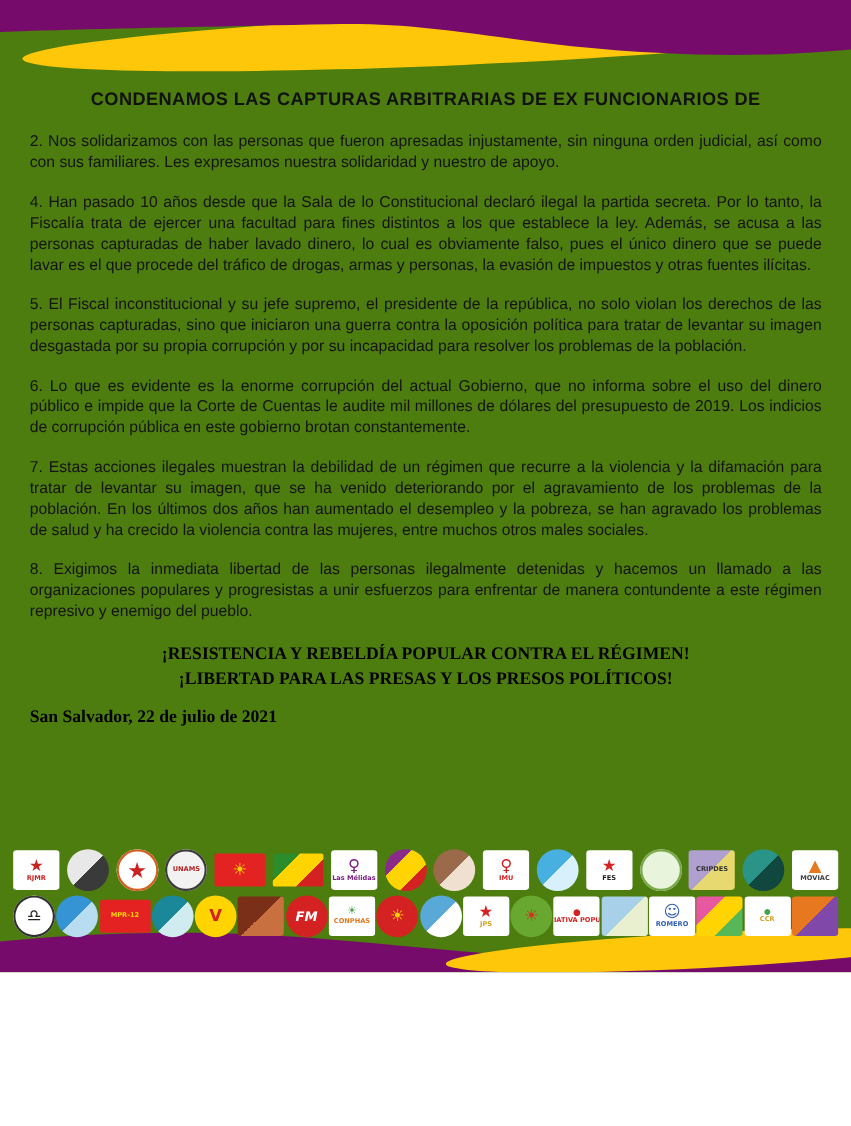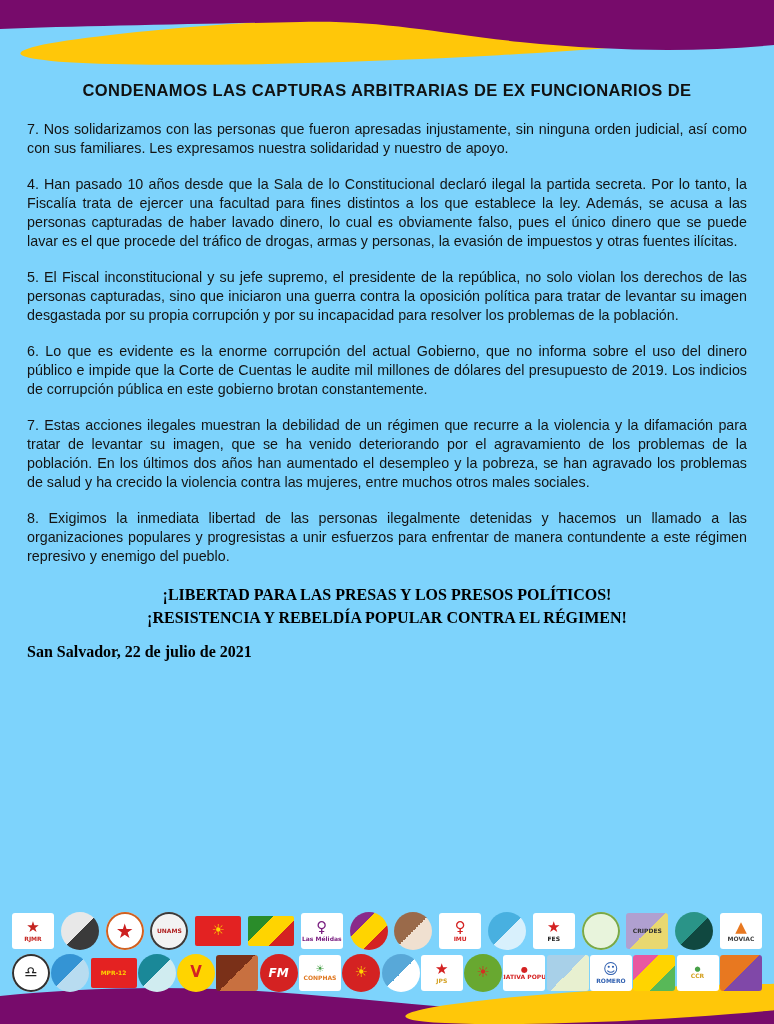--- a/index.html
+++ b/index.html
@@ -1,18 +1,18 @@
 <!DOCTYPE html>
 <html lang="es"><head>
 <meta charset="utf-8">
 <style>
   html,body{margin:0;padding:0;background:#ffffff;}
   .page{
-    position:relative;width:774px;height:1024px;margin:0 auto;
-    background:#7dd3fc;overflow:hidden;
+    position:relative;width:774px;height:884px;margin:0 auto;
+    background:#4d7c0f;overflow:hidden;
     font-family:"Liberation Sans","DejaVu Sans",sans-serif;color:#141414;
   }
   .deco-top{position:absolute;top:0;left:0;z-index:1;}
   .deco-bottom{position:absolute;bottom:0;left:0;z-index:1;}
   .content{position:absolute;top:64px;left:27px;right:27px;z-index:2;}
   .title{
     font-size:16.5px;font-weight:bold;text-align:center;
     line-height:24px;letter-spacing:0.4px;margin:14px 0 18px 0;color:#111;
   }
   p.body-par{
@@ -54,30 +54,30 @@
   </svg>
 
   <svg class="deco-bottom" width="774" height="60" viewBox="0 0 774 60" aria-hidden="true">
     <path d="M0,32 C80,24 180,20 300,30 C420,40 520,52 620,52 C680,52 730,48 774,46 V60 H0 Z" fill="#770B6B"></path>
     <ellipse cx="640" cy="40" rx="235" ry="16" transform="rotate(-3 640 40)" fill="#FFC709"></ellipse>
   </svg>
 
   <div class="content">
     <h1 class="title"><span>CONDENAMOS LAS CAPTURAS ARBITRARIAS DE EX FUNCIONARIOS DE</span><br></h1>
 
-    <p class="body-par">7.  Nos solidarizamos con las personas que fueron apresadas injustamente, sin ninguna orden judicial, así como con sus familiares. Les expresamos nuestra solidaridad y nuestro de apoyo.</p>
+    <p class="body-par">2.  Nos solidarizamos con las personas que fueron apresadas injustamente, sin ninguna orden judicial, así como con sus familiares. Les expresamos nuestra solidaridad y nuestro de apoyo.</p>
     <p class="body-par">4.  Han pasado 10 años desde que la Sala de lo Constitucional declaró ilegal la partida secreta. Por lo tanto, la Fiscalía trata de ejercer una facultad para fines distintos a los que establece la ley. Además, se acusa a las personas capturadas de haber lavado dinero, lo cual es obviamente falso, pues el único dinero que se puede lavar es el que procede del tráfico de drogas, armas y personas, la evasión de impuestos y otras fuentes ilícitas.</p>
     <p class="body-par">5.  El Fiscal inconstitucional y su jefe supremo, el presidente de la república, no solo violan los derechos de las personas capturadas, sino que iniciaron una guerra contra la oposición política para tratar de levantar su imagen desgastada por su propia corrupción y por su incapacidad para resolver los problemas de la población.</p>
     <p class="body-par">6.  Lo que es evidente es la enorme corrupción del actual Gobierno, que no informa sobre el uso del dinero público e impide que la Corte de Cuentas le audite mil millones de dólares del presupuesto de 2019. Los indicios de corrupción pública en este gobierno brotan constantemente.</p>
     <p class="body-par">7.  Estas acciones ilegales muestran la debilidad de un régimen que recurre a la violencia y la difamación para tratar de levantar su imagen, que se ha venido deteriorando por el agravamiento de los problemas de la población. En los últimos dos años han aumentado el desempleo y la pobreza, se han agravado los problemas de salud y ha crecido la violencia contra las mujeres, entre muchos otros males sociales.</p>
     <p class="body-par">8. Exigimos la inmediata libertad de las personas ilegalmente detenidas y hacemos un llamado a las organizaciones populares y progresistas a unir esfuerzos para enfrentar de manera contundente a este régimen represivo y enemigo del pueblo.</p>
 
     <div class="slogans">
+      <div>¡RESISTENCIA Y REBELDÍA POPULAR CONTRA EL RÉGIMEN!</div>
       <div>¡LIBERTAD PARA LAS PRESAS Y LOS PRESOS POLÍTICOS!</div>
-      <div>¡RESISTENCIA Y REBELDÍA POPULAR CONTRA EL RÉGIMEN!</div>
     </div>
 
     <div class="dateline">San Salvador, 22 de julio de 2021</div>
   </div>
 
   <div class="logo-strip">
     <div class="logo-row" id="logo-row-1">
         <div class="logo rect" style="background: rgb(255, 255, 255);">
           <span class="glyph" style="color: rgb(196, 36, 32);">★</span>
           <span class="lbl" style="color: rgb(196, 36, 32);">RJMR</span>

